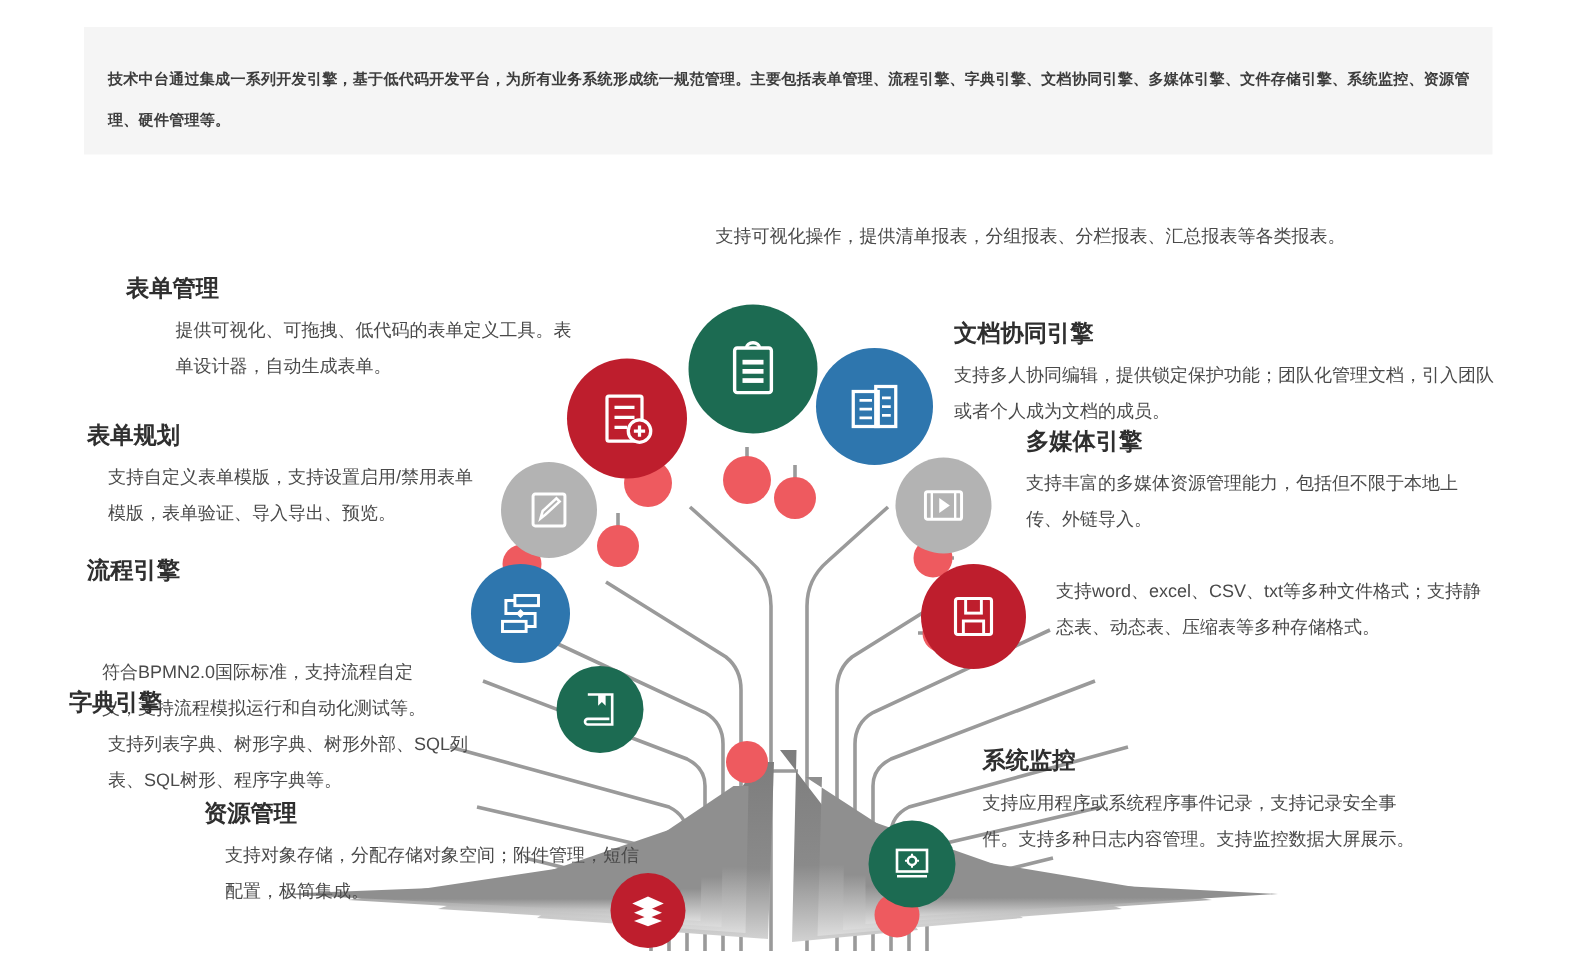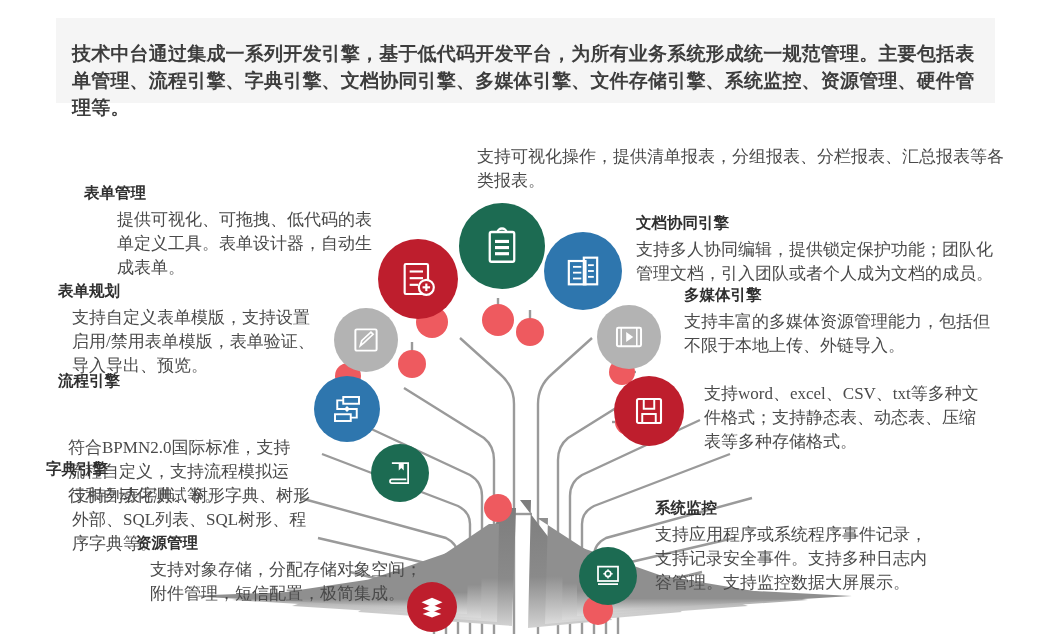--- a/index.html
+++ b/index.html
@@ -24,21 +24,21 @@
     width: 939px;
     height: 85px;
     background: #f5f5f5;
     box-sizing: border-box;
   }
   #banner-text {
     position: absolute;
     left: 16px;
     top: 22px;
     width: 910px;
-    font-size: 19px;
+    font-size: 10px;
     font-weight: bold;
     line-height: 27px;
     color: #3d3d3d;
     letter-spacing: 0.2px;
   }
 
   
   #tree-canvas {
     position: absolute;
     left: 0;
@@ -63,24 +63,23 @@
     position: absolute;
   }
   .block .title {
     font-size: 15.5px;
     font-weight: bold;
     color: #2f2f2f;
     line-height: 22px;
     margin-bottom: 4px;
   }
   .block .desc {
-    font-size: 17px;
+    font-size: 12px;
     line-height: 24px;
     color: #4a4a4a;
-    font-family: Liberation Serif, serif;
   }
   .block.right .title { text-align: left; }
   .block.right .desc  { text-align: left; }
   .block.left .title  { text-align: left; }
   .block.left .desc   { text-align: left; }
 </style>
 </head>
 <body>
 
 <div id="banner">

